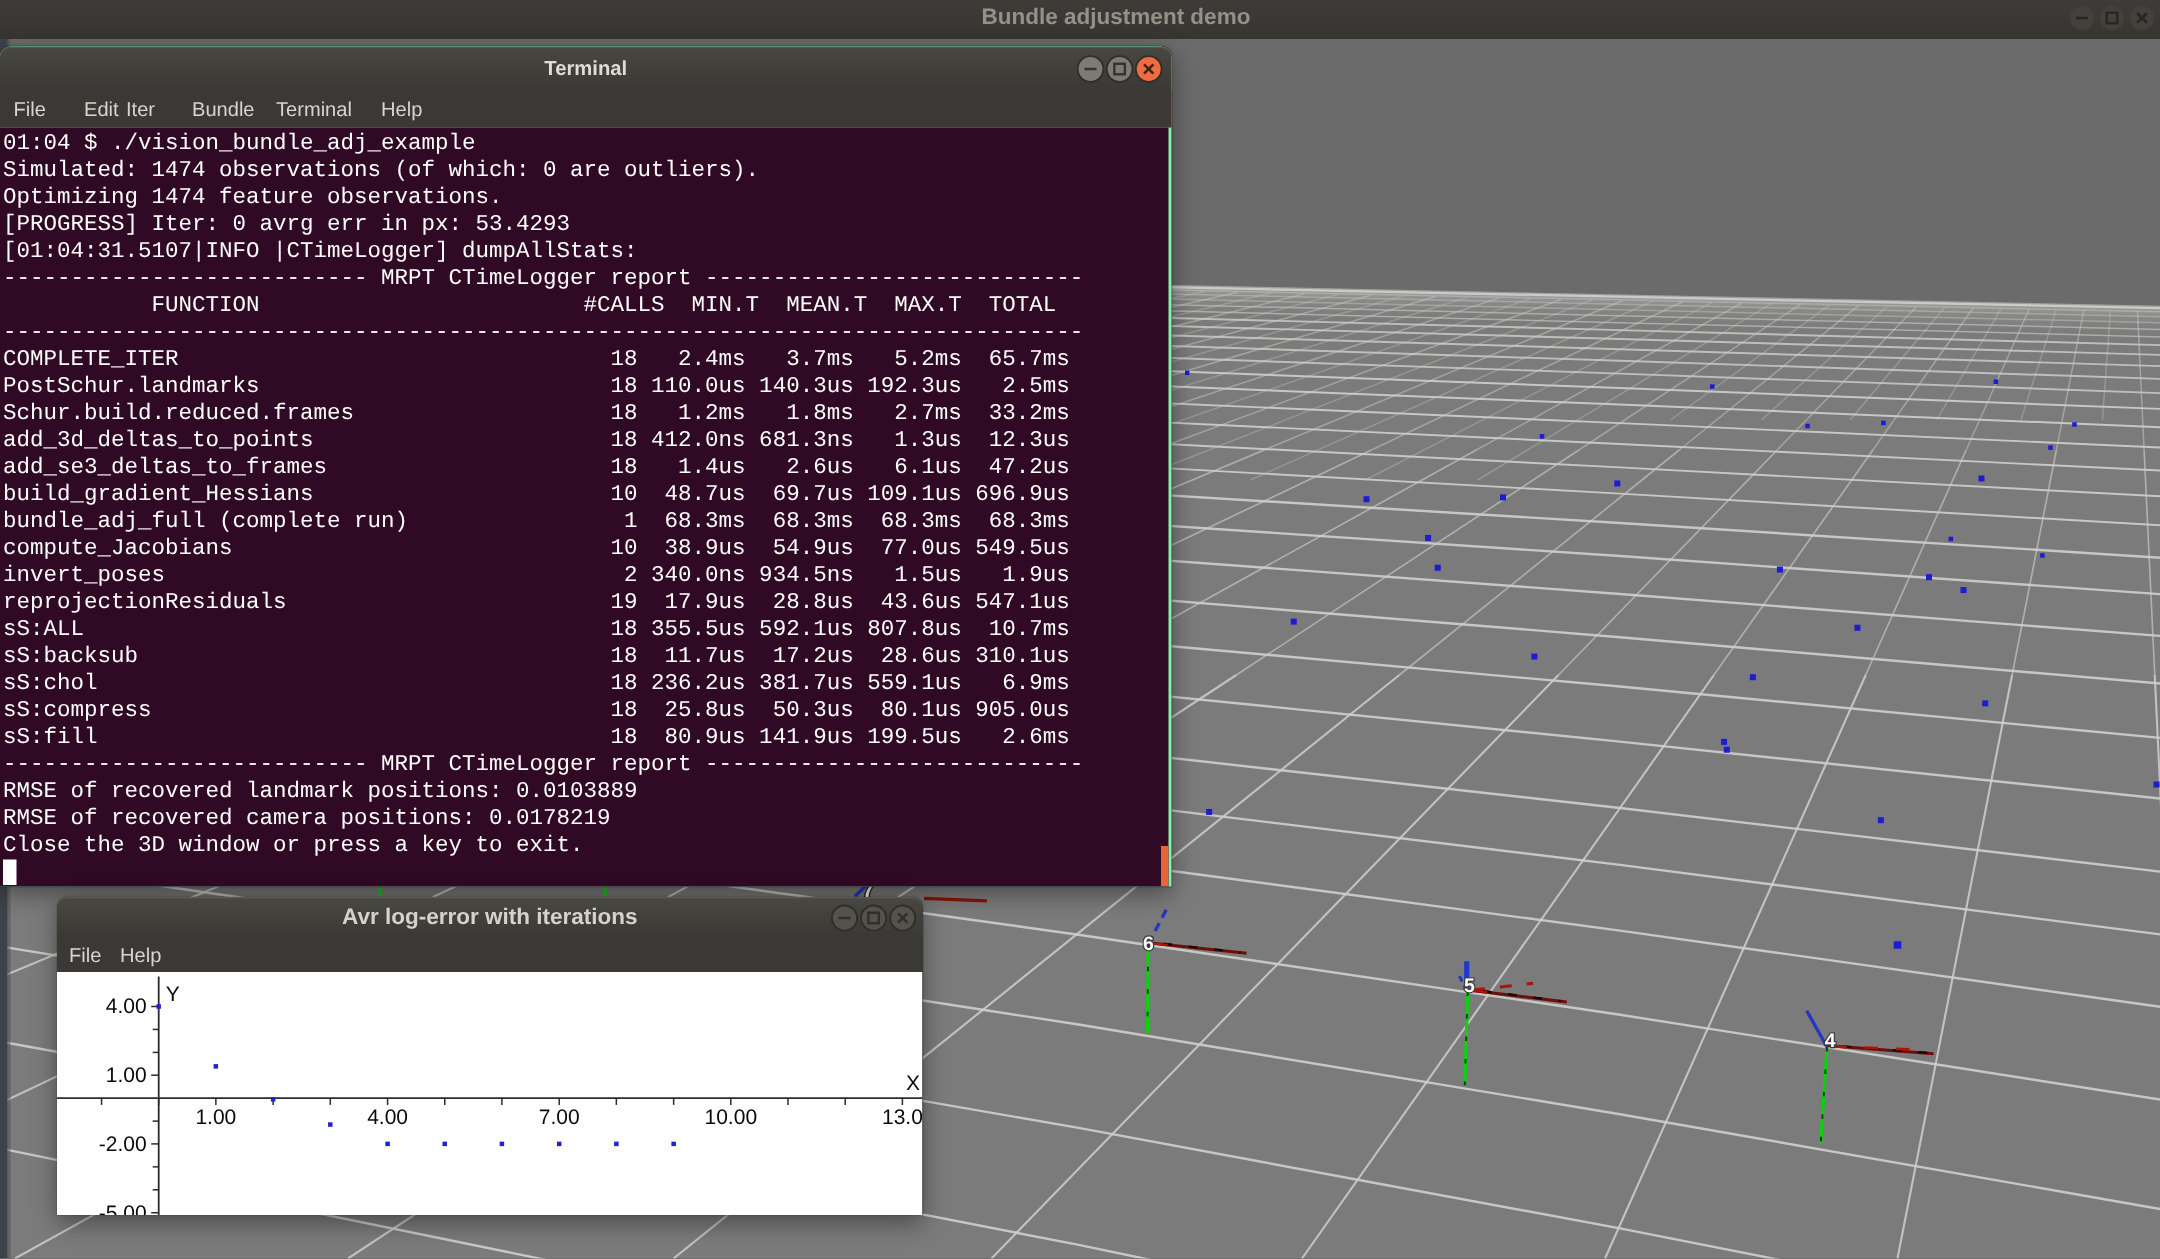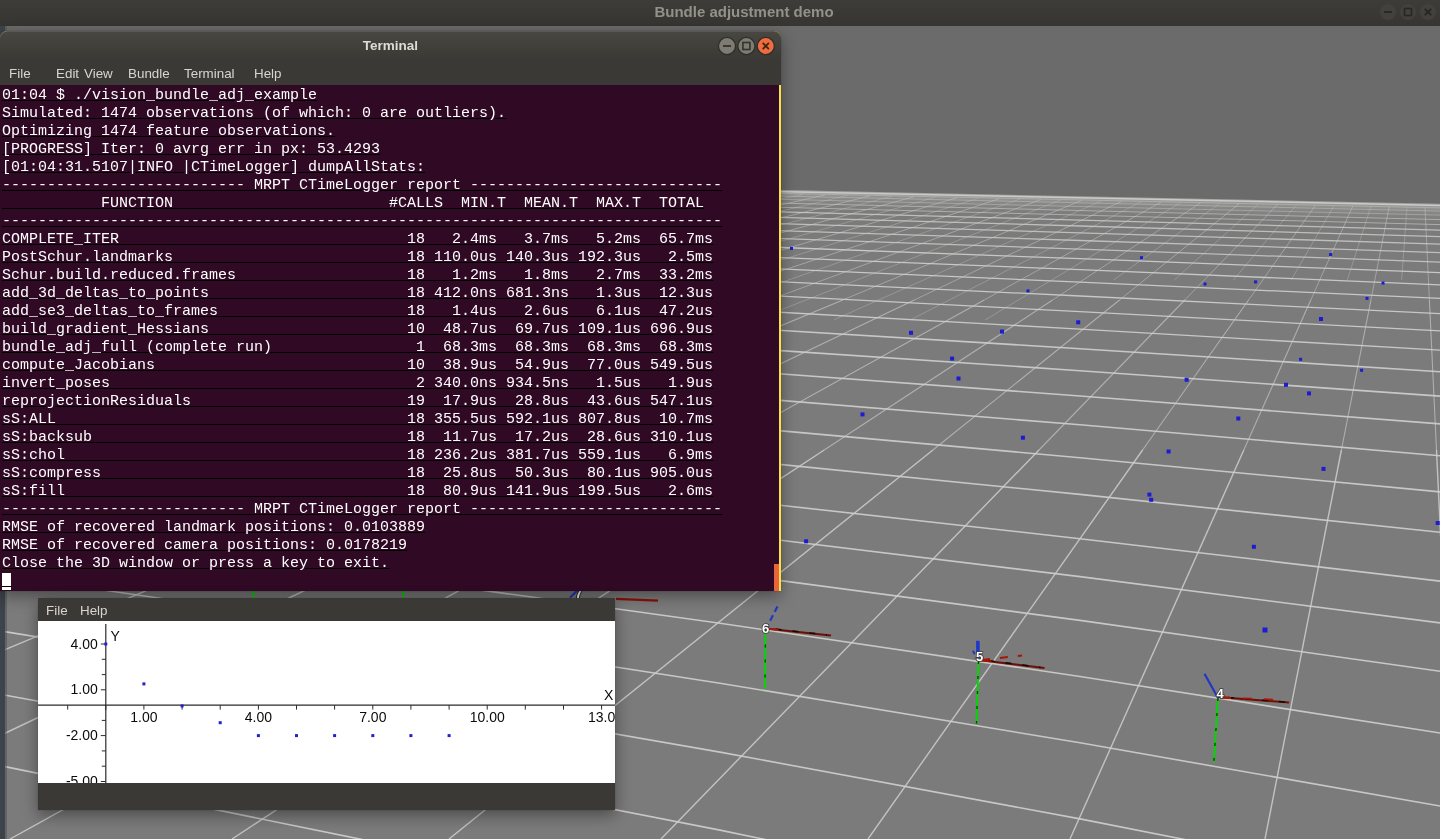--- a/index.html
+++ b/index.html
@@ -6,25 +6,25 @@
 #topbar { position:absolute; left:0; top:0; width:1440px; height:26px;
   background:linear-gradient(#3d3c38,#363531); }
 #topbar .title { position:absolute; left:0; right:0; top:0; height:26px; line-height:23px; text-align:center;
   color:#949189; font-weight:bold; font-size:15px;margin-left:48px; }
 .win { position:absolute; border-radius:7px 7px 0 0; box-shadow:0 5px 16px rgba(0,0,0,0.40), 0 0 1px rgba(0,0,0,0.55); }
 .tbar { position:relative; border-radius:7px 7px 0 0; border-top:1px solid #5a5852;
   background:linear-gradient(#494742 0%, #403e39 60%, #3b3935 100%); }
 .tbar .t { text-align:center; color:#dfdcd5; font-weight:bold; }
 .mbar { background:#3a3935; color:#d8d5ce; position:relative; }
 .mbar span { position:absolute; font-size:13.4px; top:50%; transform:translateY(-50%); }
-#term { left:0px; top:31px; width:781px; height:560px; background:#fde047; }
+#term { left:0px; top:31px; width:781px; height:560px; background:#86efac; }
 #term .tbar { height:29px; }
 #term .tbar .t { line-height:28px; font-size:13.5px; }
 #term .mbar { height:25px; }
-#termbody { position:relative; width:779px; height:506px; background:#300a24; overflow:hidden;text-decoration:underline; }
+#termbody { position:relative; width:779px; height:506px; background:#300a24; overflow:hidden; }
 #termbody pre { font-family:"Liberation Mono", monospace; font-size:15px; line-height:18px; color:#ffffff;
   padding:2px 0 0 2px; }
 .cur { background:#ffffff; }
 #scrollthumb { position:absolute; right:0px; bottom:0px; width:5px; height:27px; background:#e8643c; }
 #plot { left:38px; top:598px; width:577px; height:212px; background:#3a3935; }
 #plot .tbar { height:27px; }
 #plot .tbar .t { line-height:26px; font-size:15px; color:#d5d2cb; }
 #plot .mbar { height:23px; }
 .ctrls { position:absolute; right:2px; top:1px; }
 </style></head>
@@ -256,21 +256,21 @@
           <circle cx="29.4" cy="12" r="8.6" fill="#7d7b73" stroke="#2f2e29" stroke-width="1.3"></circle>
           <rect x="25.9" y="8.5" width="7" height="7" fill="none" stroke="#34322a" stroke-width="1.6"></rect>
           <circle cx="48.8" cy="12" r="8.6" fill="#ef6c41" stroke="#2f2e29" stroke-width="1.3"></circle>
           <line x1="45.699999999999996" y1="8.9" x2="51.9" y2="15.1" stroke="#3c2410" stroke-width="1.7"></line>
           <line x1="45.699999999999996" y1="15.1" x2="51.9" y2="8.9" stroke="#3c2410" stroke-width="1.7"></line>
         </svg></div>
   </div>
   <div class="mbar">
       <span style="left:9px">File</span>
       <span style="left:56px">Edit</span>
-      <span style="left:84px">View</span>
+      <span style="left:84px">Iter</span>
       <span style="left:128px">Bundle</span>
       <span style="left:184px">Terminal</span>
       <span style="left:254px">Help</span>
     </div>
   <div id="termbody">
       <pre>01:04 $ ./vision_bundle_adj_example
 Simulated: 1474 observations (of which: 0 are outliers).
 Optimizing 1474 feature observations.
 [PROGRESS] Iter: 0 avrg err in px: 53.4293
 [01:04:31.5107|INFO |CTimeLogger] dumpAllStats:
@@ -295,20 +295,32 @@
 --------------------------- MRPT CTimeLogger report ----------------------------
 RMSE of recovered landmark positions: 0.0103889
 RMSE of recovered camera positions: 0.0178219
 Close the 3D window or press a key to exit.
 <span class="cur">&nbsp;</span></pre>
       <div id="scrollthumb"></div>
     </div>
 </div>
 
 <div class="win" id="plot">
+  <div class="tbar">
+      <div class="t">Avr log-error with iterations</div>
+  <div class="ctrls" style="left:515px;top:1px"><svg width="60" height="24">
+          <circle cx="10" cy="12" r="8.4" fill="#53524c" stroke="#2f2e29" stroke-width="1.3"></circle>
+          <line x1="6" y1="12" x2="14" y2="12" stroke="#302f2b" stroke-width="1.8"></line>
+          <circle cx="29.4" cy="12" r="8.4" fill="#53524c" stroke="#2f2e29" stroke-width="1.3"></circle>
+          <rect x="25.9" y="8.5" width="7" height="7" fill="none" stroke="#302f2b" stroke-width="1.6"></rect>
+          <circle cx="48.8" cy="12" r="8.4" fill="#53524c" stroke="#2f2e29" stroke-width="1.3"></circle>
+          <line x1="45.699999999999996" y1="8.9" x2="51.9" y2="15.1" stroke="#302f2b" stroke-width="1.7"></line>
+          <line x1="45.699999999999996" y1="15.1" x2="51.9" y2="8.9" stroke="#302f2b" stroke-width="1.7"></line>
+        </svg></div>
+  </div>
   <div class="mbar">
       <span style="left:8px">File</span>
       <span style="left:42px">Help</span>
     </div>
   <svg width="577" height="162" style="display:block">
 <rect width="577" height="162" fill="#ffffff"></rect>
 <line x1="-38.0" y1="84.1" x2="577" y2="84.1" stroke="#2b2b2b" stroke-width="1.2"></line>
 <line x1="67.8" y1="3" x2="67.8" y2="162" stroke="#2b2b2b" stroke-width="1.2"></line>
 <line x1="29.7" y1="84.1" x2="29.7" y2="88.6" stroke="#2b2b2b" stroke-width="1"></line>
 <line x1="67.8" y1="84.1" x2="67.8" y2="88.6" stroke="#2b2b2b" stroke-width="1"></line>

